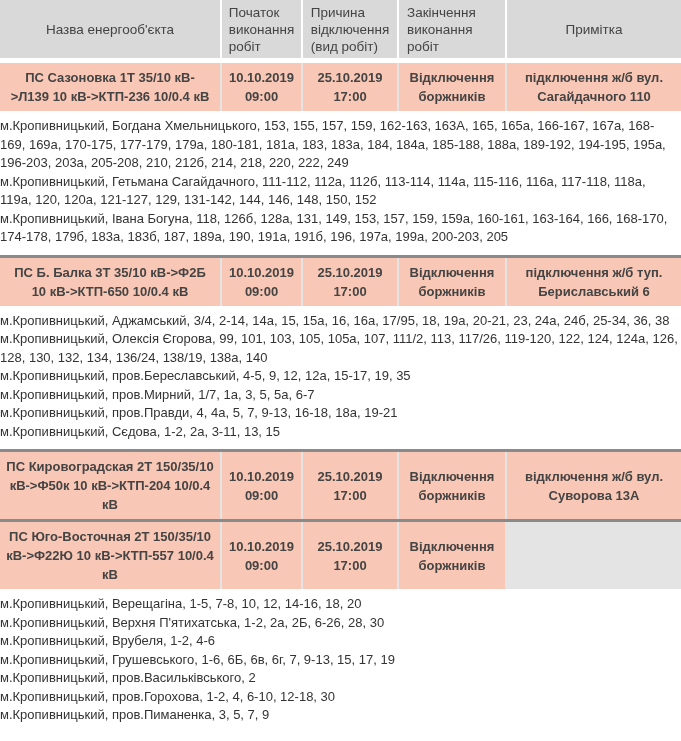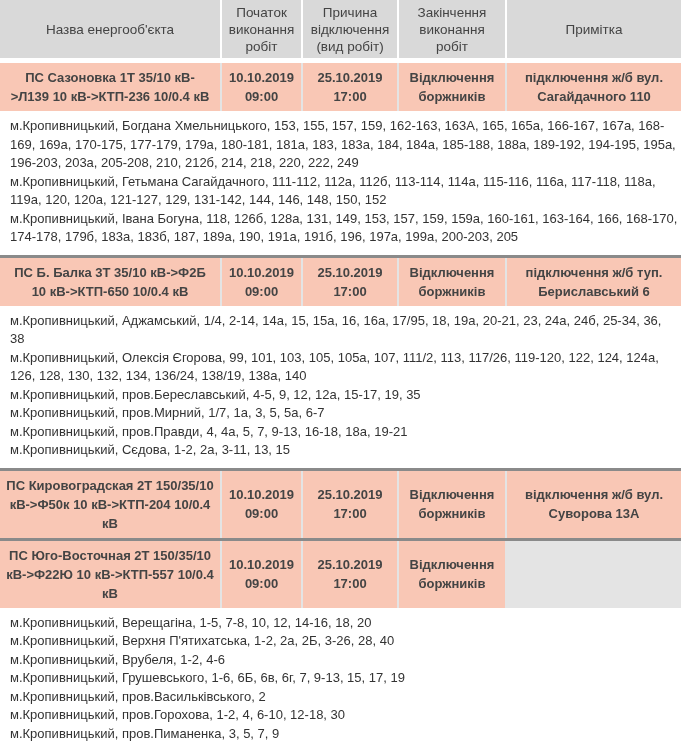--- a/index.html
+++ b/index.html
@@ -21,21 +21,20 @@
   .header-row { background: #ffffff; margin-bottom: 5px; }
   .hcell {
     background: var(--header-bg, #d9d9d9);
     color: var(--header-text, #444444);
     font-size: 13.5px;
     line-height: 17px;
     min-height: 58px;
     display: flex;
     align-items: center;
     justify-content: center;
-    text-align: center;
     padding: 3px 8px;
     box-sizing: border-box;
   }
 
   
   .prow { background: #e4e4e4; } 
   .pcell {
     background: var(--row-bg, #f9c7b5);
     color: var(--row-text, #444444);
     font-weight: bold;
@@ -46,21 +45,21 @@
     align-items: center;
     justify-content: center;
     text-align: center;
     padding: 5px 6px;
     box-sizing: border-box;
     min-height: 48px;
   }
   .pcell span { display: block; }
 
   
-  .addresses { padding: 6px 2px 8px 10px; }
+  .addresses { padding: 6px 2px 8px 0; }
   .addr {
     margin: 0;
     font-size: 13px;
     line-height: 18.5px;
     color: var(--address-text, #333333);
   }
 
   
   .section-sep { height: 3px; background: var(--separator, #8a8a8a); }
 </style>
@@ -108,21 +107,21 @@
         <span>09:00</span>
       </div>
       <div class="pcell">
         <span>25.10.2019</span>
         <span>17:00</span>
       </div>
       <div class="pcell">Відключення боржників</div>
       <div class="pcell">підключення ж/б туп. Бериславський 6</div>
     </div>
     <div class="addresses">
-      <p class="addr">м.Кропивницький, Аджамський, 1/4, 2-14, 14а, 15, 15а, 16, 16а, 17/95, 18, 19а, 20-21, 23, 24а, 24б, 25-34, 36, 38</p>
+      <p class="addr">м.Кропивницький, Аджамський, 3/4, 2-14, 14а, 15, 15а, 16, 16а, 17/95, 18, 19а, 20-21, 23, 24а, 24б, 25-34, 36, 38</p>
       <p class="addr">м.Кропивницький, Олексія Єгорова, 99, 101, 103, 105, 105а, 107, 111/2, 113, 117/26, 119-120, 122, 124, 124а, 126, 128, 130, 132, 134, 136/24, 138/19, 138а, 140</p>
       <p class="addr">м.Кропивницький, пров.Береславський, 4-5, 9, 12, 12а, 15-17, 19, 35</p>
       <p class="addr">м.Кропивницький, пров.Мирний, 1/7, 1а, 3, 5, 5а, 6-7</p>
       <p class="addr">м.Кропивницький, пров.Правди, 4, 4а, 5, 7, 9-13, 16-18, 18а, 19-21</p>
       <p class="addr">м.Кропивницький, Сєдова, 1-2, 2а, 3-11, 13, 15</p>
     </div>
   </div>
 
   <div class="section-sep"></div>
 
@@ -151,21 +150,21 @@
       </div>
       <div class="pcell">
         <span>25.10.2019</span>
         <span>17:00</span>
       </div>
       <div class="pcell">Відключення боржників</div>
     </div>
 
     <div class="addresses">
       <p class="addr">м.Кропивницький, Верещагіна, 1-5, 7-8, 10, 12, 14-16, 18, 20</p>
-      <p class="addr">м.Кропивницький, Верхня П'ятихатська, 1-2, 2а, 2Б, 3-26, 28, 40</p>
+      <p class="addr">м.Кропивницький, Верхня П'ятихатська, 1-2, 2а, 2Б, 6-26, 28, 30</p>
       <p class="addr">м.Кропивницький, Врубеля, 1-2, 4-6</p>
       <p class="addr">м.Кропивницький, Грушевського, 1-6, 6Б, 6в, 6г, 7, 9-13, 15, 17, 19</p>
       <p class="addr">м.Кропивницький, пров.Васильківського, 2</p>
       <p class="addr">м.Кропивницький, пров.Горохова, 1-2, 4, 6-10, 12-18, 30</p>
       <p class="addr">м.Кропивницький, пров.Пиманенка, 3, 5, 7, 9</p>
 
     </div>
   </div>
 
 </div>

